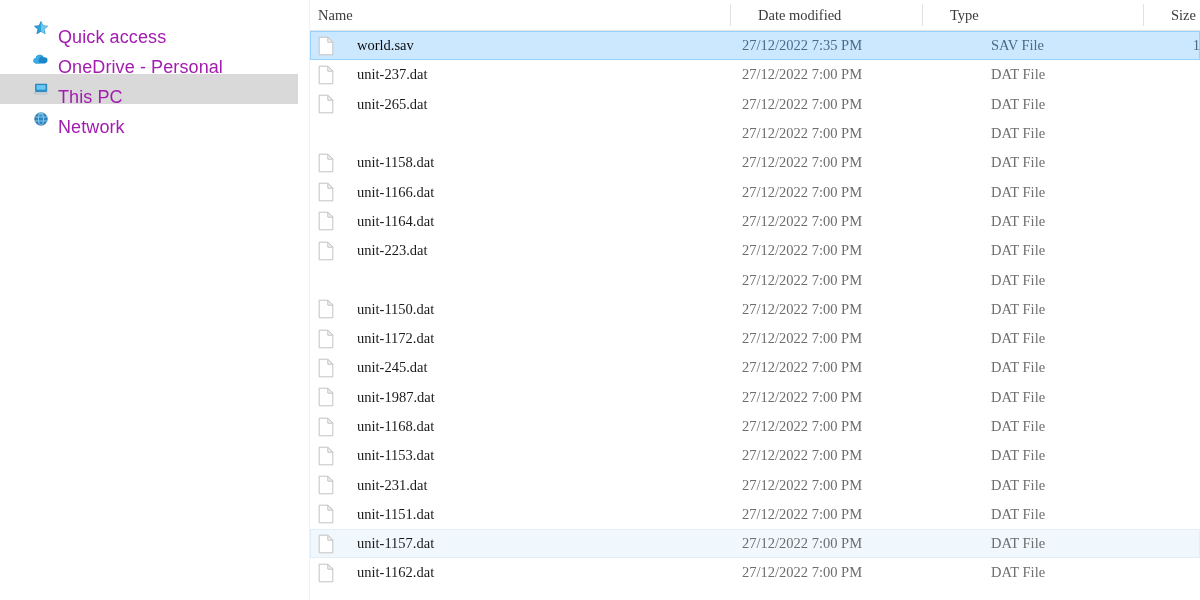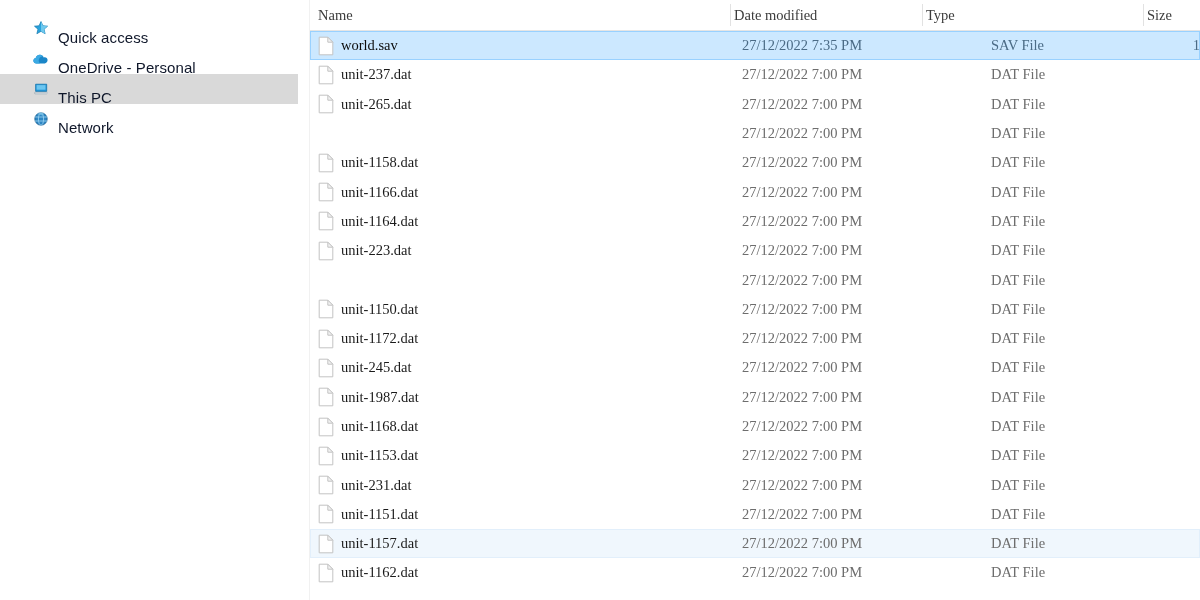--- a/index.html
+++ b/index.html
@@ -31,22 +31,22 @@
     height: 30px;
     display: flex;
     align-items: center;
     padding-left: 32px;
     width: 298px;
     cursor: default;
     white-space: nowrap;
   }
   .nav-item.selected { background: #d9d9d9; }
   .nav-label {
-    font-size: 15px;
-    color: #0f172a;
+    font-size: 18px;
+    color: #a21caf;
     margin-left: 8px;
     letter-spacing: .1px;
     margin-top: 17px;
   }
   .nav-icon {
     width: 18px; height: 18px;
     flex: 0 0 18px;
     display: block;
   }
   
@@ -84,21 +84,21 @@
     color: #3b3b3b;
     cursor: default;
     white-space: nowrap;
   }
   .col-head .divider {
     position: absolute;
     left: 0; top: 4px;
     width: 1px; height: 22px;
     background: #e2e2e2;
   }
-  .col-head .ctext { padding-left: 4px; }
+  .col-head .ctext { padding-left: 28px; }
   #ch-name { left: 0px;   width: 420px; }
   #ch-date { left: 420px; width: 225px; }
   #ch-type { left: 612px; width: 188px; }
   #ch-size { left: 833px; width: 57px;  }
   #ch-name .ctext { padding-left: 8px; }
 
   
   #rows {
     position: relative;
     height: 569px;
@@ -119,21 +119,21 @@
     font-size: 14.5px;
     white-space: nowrap;
     overflow: hidden;
   }
   .c-name { left: 0px;   width: 420px; color: #1a1a1a; padding-left: 8px; }
   .c-date { left: 420px; width: 225px; color: #6d6d6d; padding-left: 12px; }
   .c-type { left: 668px; width: 188px; color: #6d6d6d; padding-left: 13px; }
   .c-size { left: 833px; width: 57px;  color: #6d6d6d;
             justify-content: flex-end; padding-right: 0px; }
 
-  .row .fname { margin-left: 7px; }
+  .row .fname { margin-left: 23px; }
 
   .row.selected {
     background: #cce8ff;
     box-shadow: inset 0 0 0 1px #99d1ff;
   }
   .row.selected .c-name { color: #0b0b0b; }
   .row.selected .c-date,
   .row.selected .c-type,
   .row.selected .c-size { color: #4b6b86; }
 

